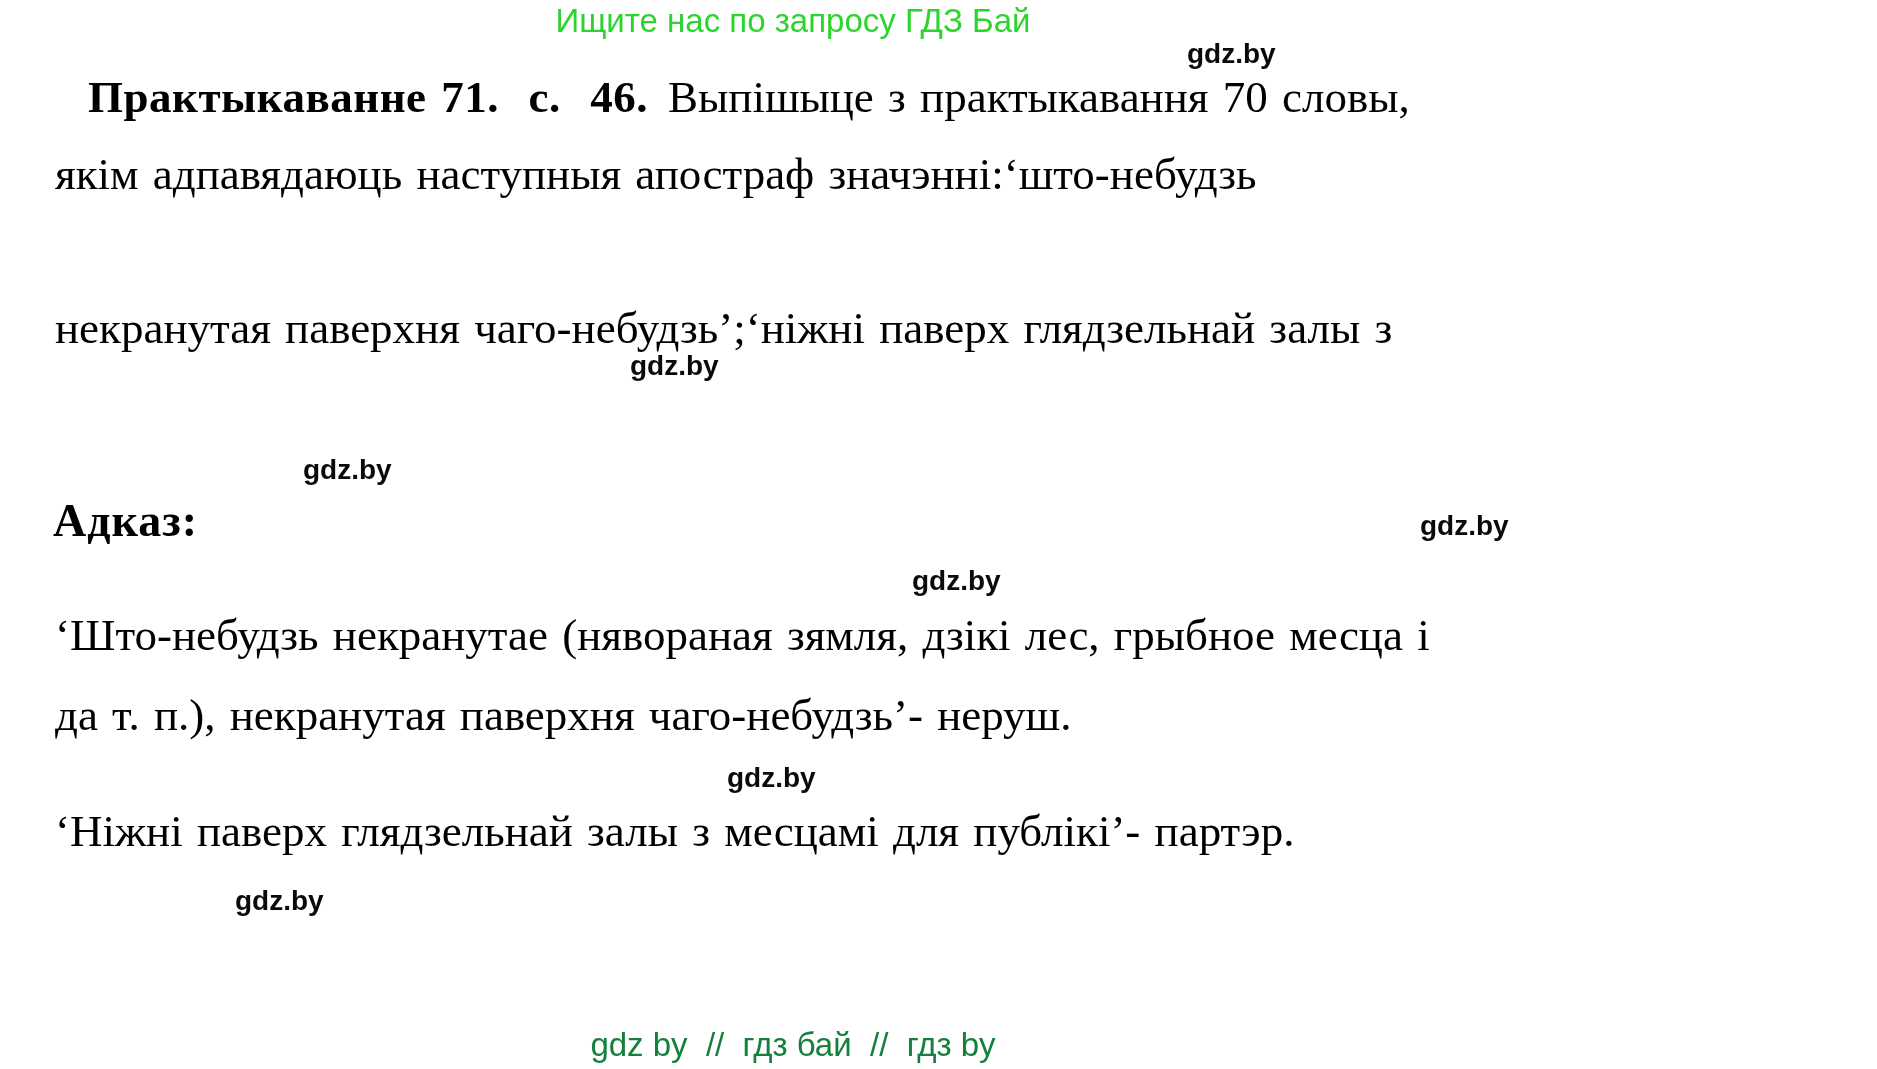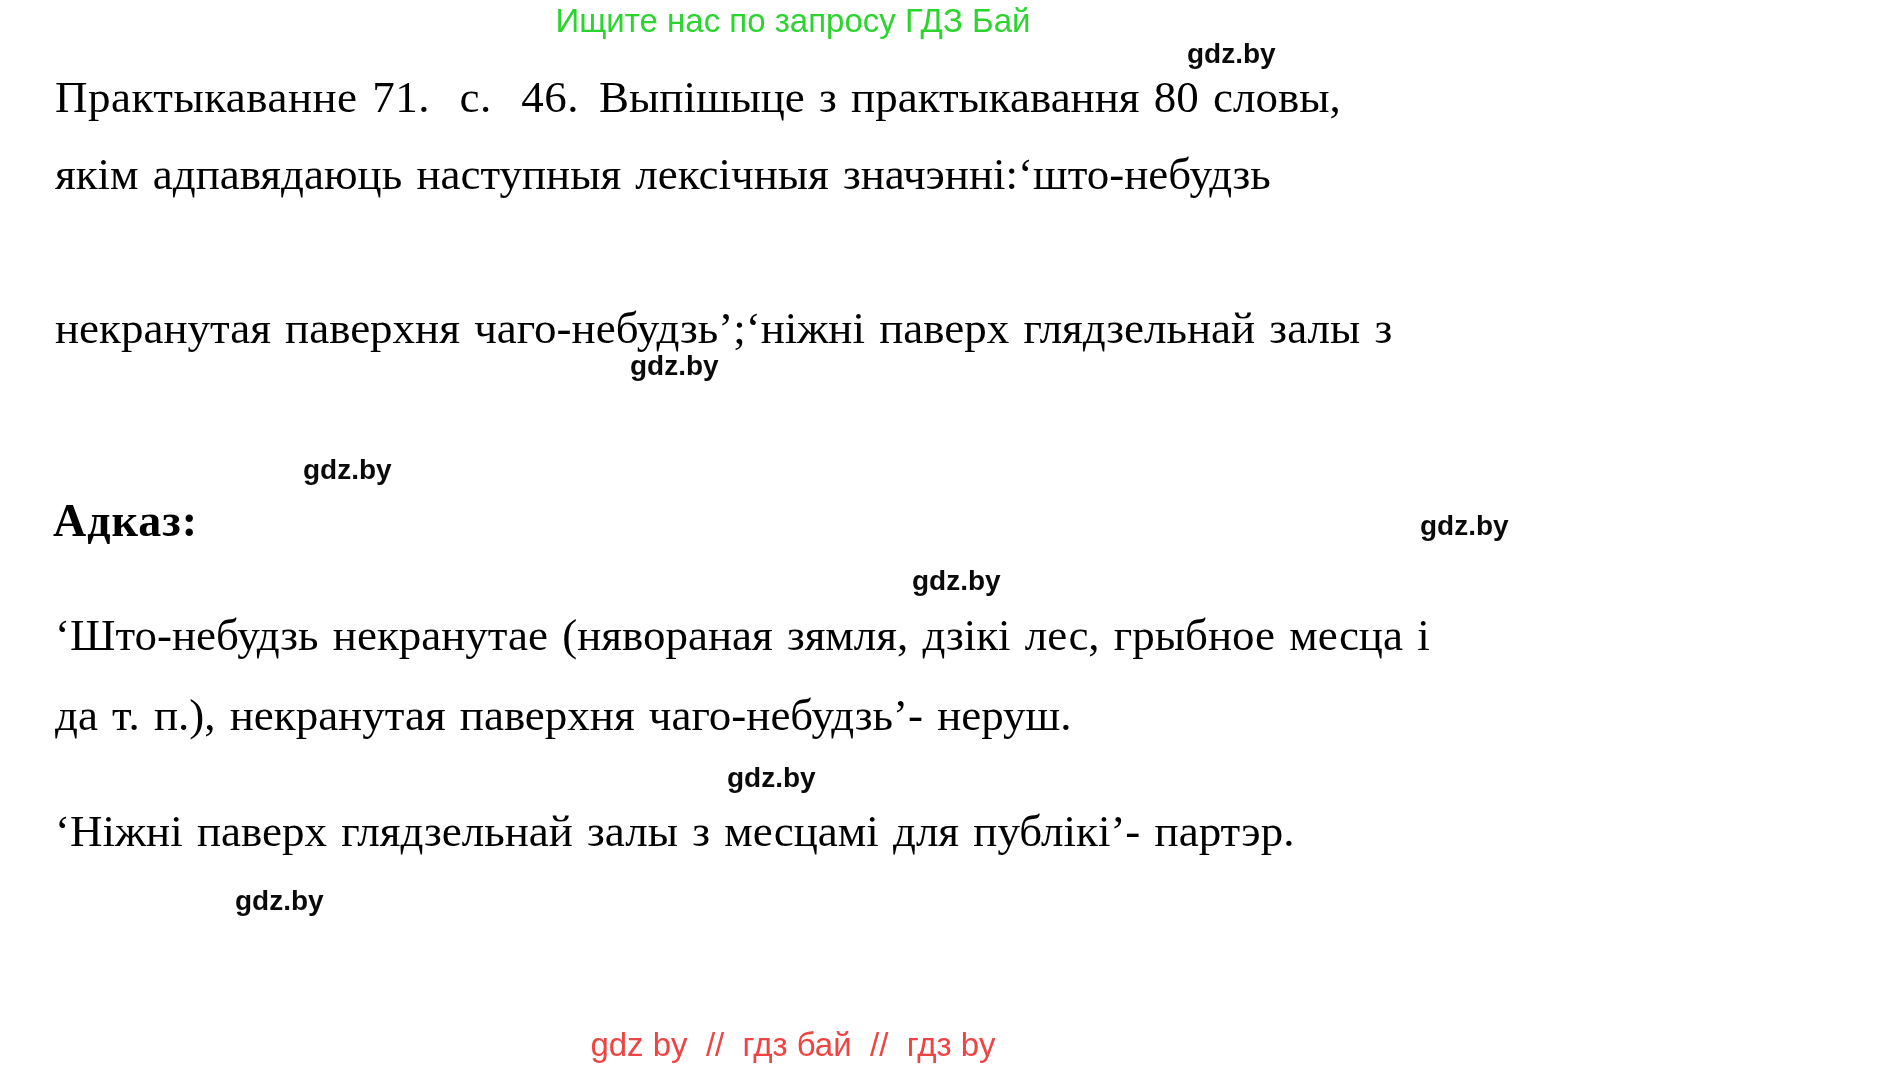--- a/index.html
+++ b/index.html
@@ -50,23 +50,24 @@
     line-height: 1.15;
     white-space: nowrap;
     word-spacing: 3px;
   }
   .q1 { top: 72px; }
   .q2 { top: 149px; }
   .q3 { top: 226px; }
   .q4 { top: 303px; }
   .q5 { top: 380px; }
   .q-title {
-    font-weight: 400;
+    font-weight: 700;
     margin-right: 20px;
     letter-spacing: 0.5px;
+    margin-left: 33px;
   }
   .answer-heading {
     position: absolute;
     left: 53px;
     top: 494px;
     font-size: 46px;
     font-weight: 700;
     letter-spacing: 1px;
     white-space: nowrap;
   }
@@ -94,26 +95,26 @@
   <span class="wm wm0">gdz.by</span>
   <span class="wm wm1">gdz.by</span>
   <span class="wm wm2">gdz.by</span>
   <span class="wm wm3">gdz.by</span>
   <span class="wm wm4">gdz.by</span>
   <span class="wm wm5">gdz.by</span>
   <span class="wm wm6">gdz.by</span>
   <span class="wm wm7">gdz.by</span>
 
   <div class="tline q1">
-    <span class="q-title">Практыкаванне 71.&nbsp; с.&nbsp; 46.</span><span>Выпішыце з практыкавання 80 словы,</span>
+    <span class="q-title">Практыкаванне 71.&nbsp; с.&nbsp; 46.</span><span>Выпішыце з практыкавання 70 словы,</span>
   </div>
-  <div class="tline q2">якім адпавядаюць наступныя лексічныя значэнні:‘што-небудзь</div>
+  <div class="tline q2">якім адпавядаюць наступныя апостраф значэнні:‘што-небудзь</div>
   <div class="tline q4">некранутая паверхня чаго-небудзь’;‘ніжні паверх глядзельнай залы з</div>
 
   <div class="answer-heading">Адказ:</div>
 
   <div class="tline a1">‘Што-небудзь некранутае (нявораная зямля, дзікі лес, грыбное месца і</div>
   <div class="tline a2">да т. п.), некранутая паверхня чаго-небудзь’- неруш.</div>
   <div class="tline a3">‘Ніжні паверх глядзельнай залы з месцамі для публікі’- партэр.</div>
 
-  <div class="footer" style="color: #ef4444;">gdz by&nbsp; //&nbsp; гдз бай&nbsp; //&nbsp; гдз by</div>
+  <div class="footer" style="color: #15803d;">gdz by&nbsp; //&nbsp; гдз бай&nbsp; //&nbsp; гдз by</div>
 
 </div>
 
 </body></html>

